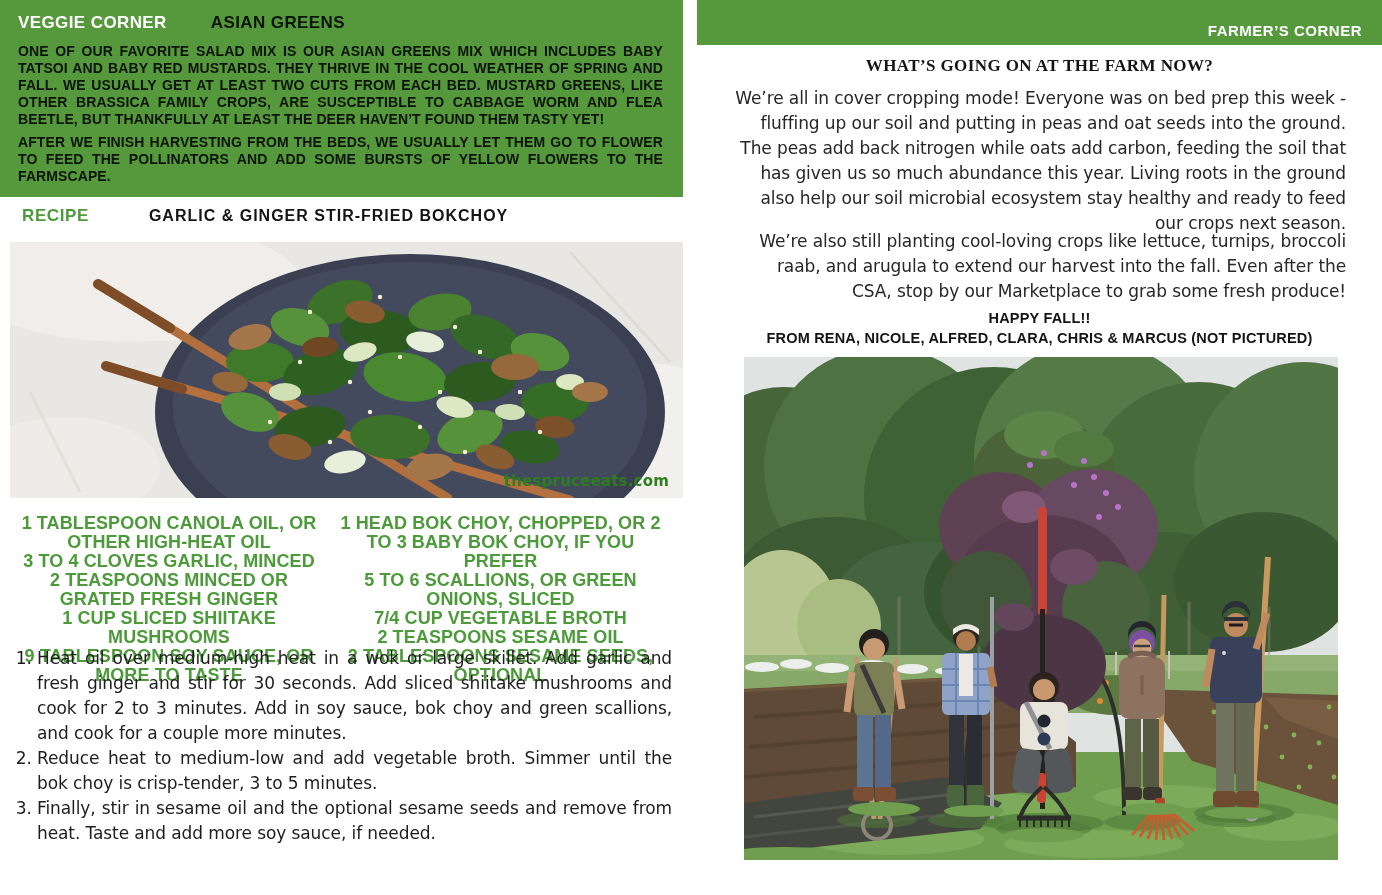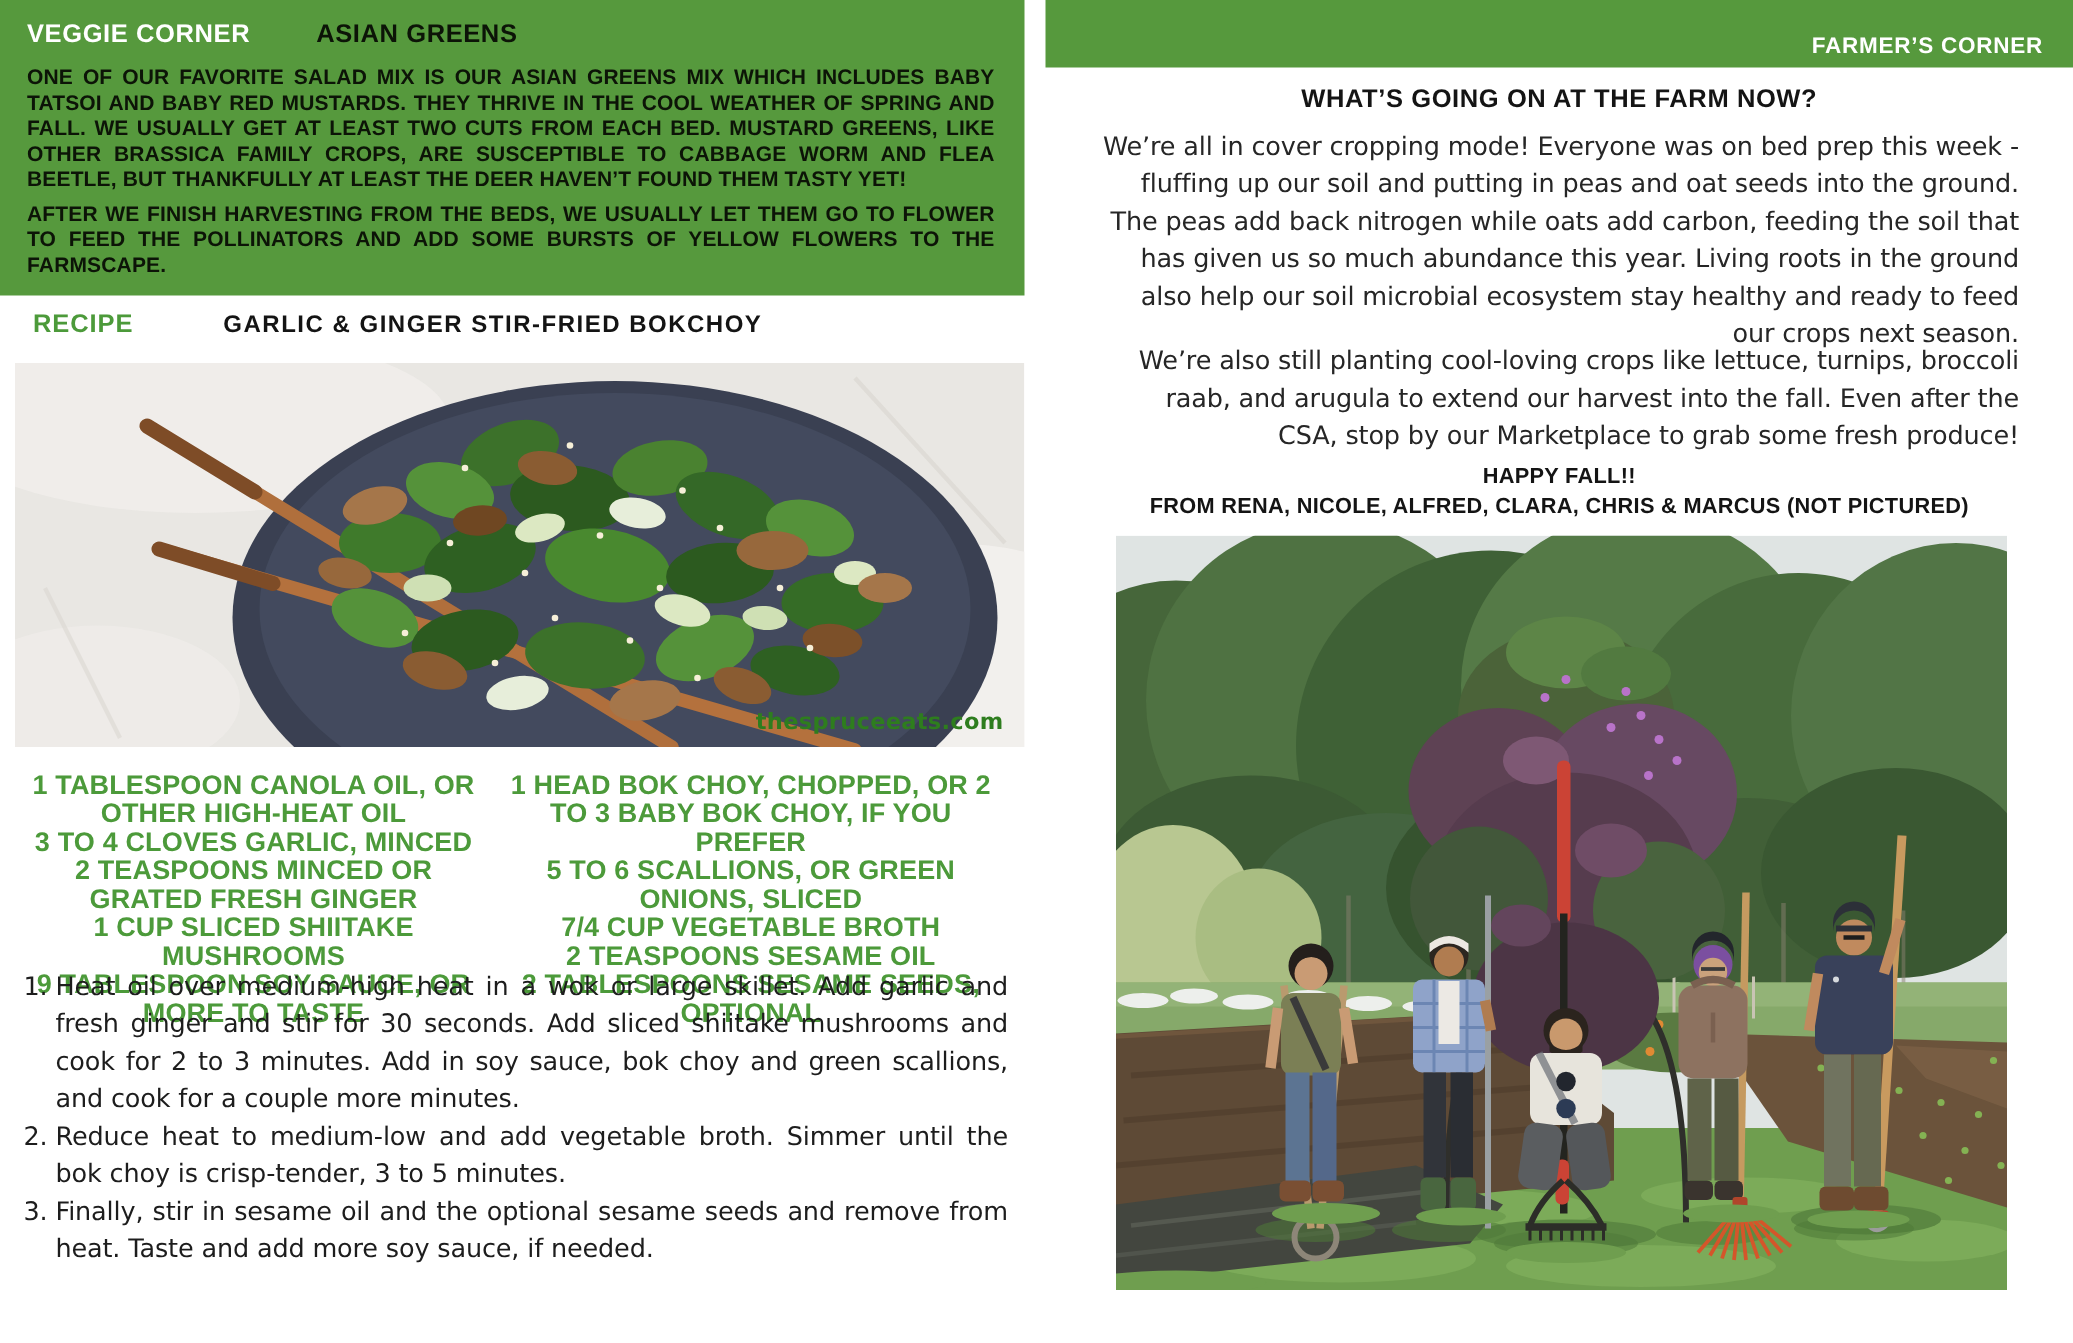--- a/index.html
+++ b/index.html
@@ -60,21 +60,21 @@
     position:absolute;top:0;left:0;width:685px;height:45px;background:#56993d;
     display:flex;align-items:flex-end;justify-content:flex-end;
     box-sizing:border-box;padding:0 20px 6px 0;
     font-family:"Liberation Sans", sans-serif;
   }
   .farmer-band span{color:#ffffff;font-weight:700;font-size:15px;letter-spacing:.5px;}
 
   .farm-heading{
     position:absolute;top:56px;left:0;width:685px;text-align:center;
     color:#141414;font-weight:700;font-size:17px;letter-spacing:.4px;
-    font-family:Liberation Sans, sans-serif;
+    font-family:Liberation Serif, serif;
   }
   .farm-p{position:absolute;left:37px;width:612px;margin:0;
     font-size:17px;line-height:25px;color:#262626;letter-spacing:-0.1px;text-align:right;}
   .farm-p1{top:86px;}
   .farm-p2{top:229px;}
   .signoff{position:absolute;top:308px;left:0;width:685px;text-align:center;
     font-family:"Liberation Sans", sans-serif;color:#141414;font-weight:700;
     font-size:14.5px;line-height:20px;letter-spacing:.2px;}
   .farm-photo{position:absolute;top:357px;left:47px;width:594px;height:503px;overflow:hidden;}
   .farm-photo svg{display:block;}

